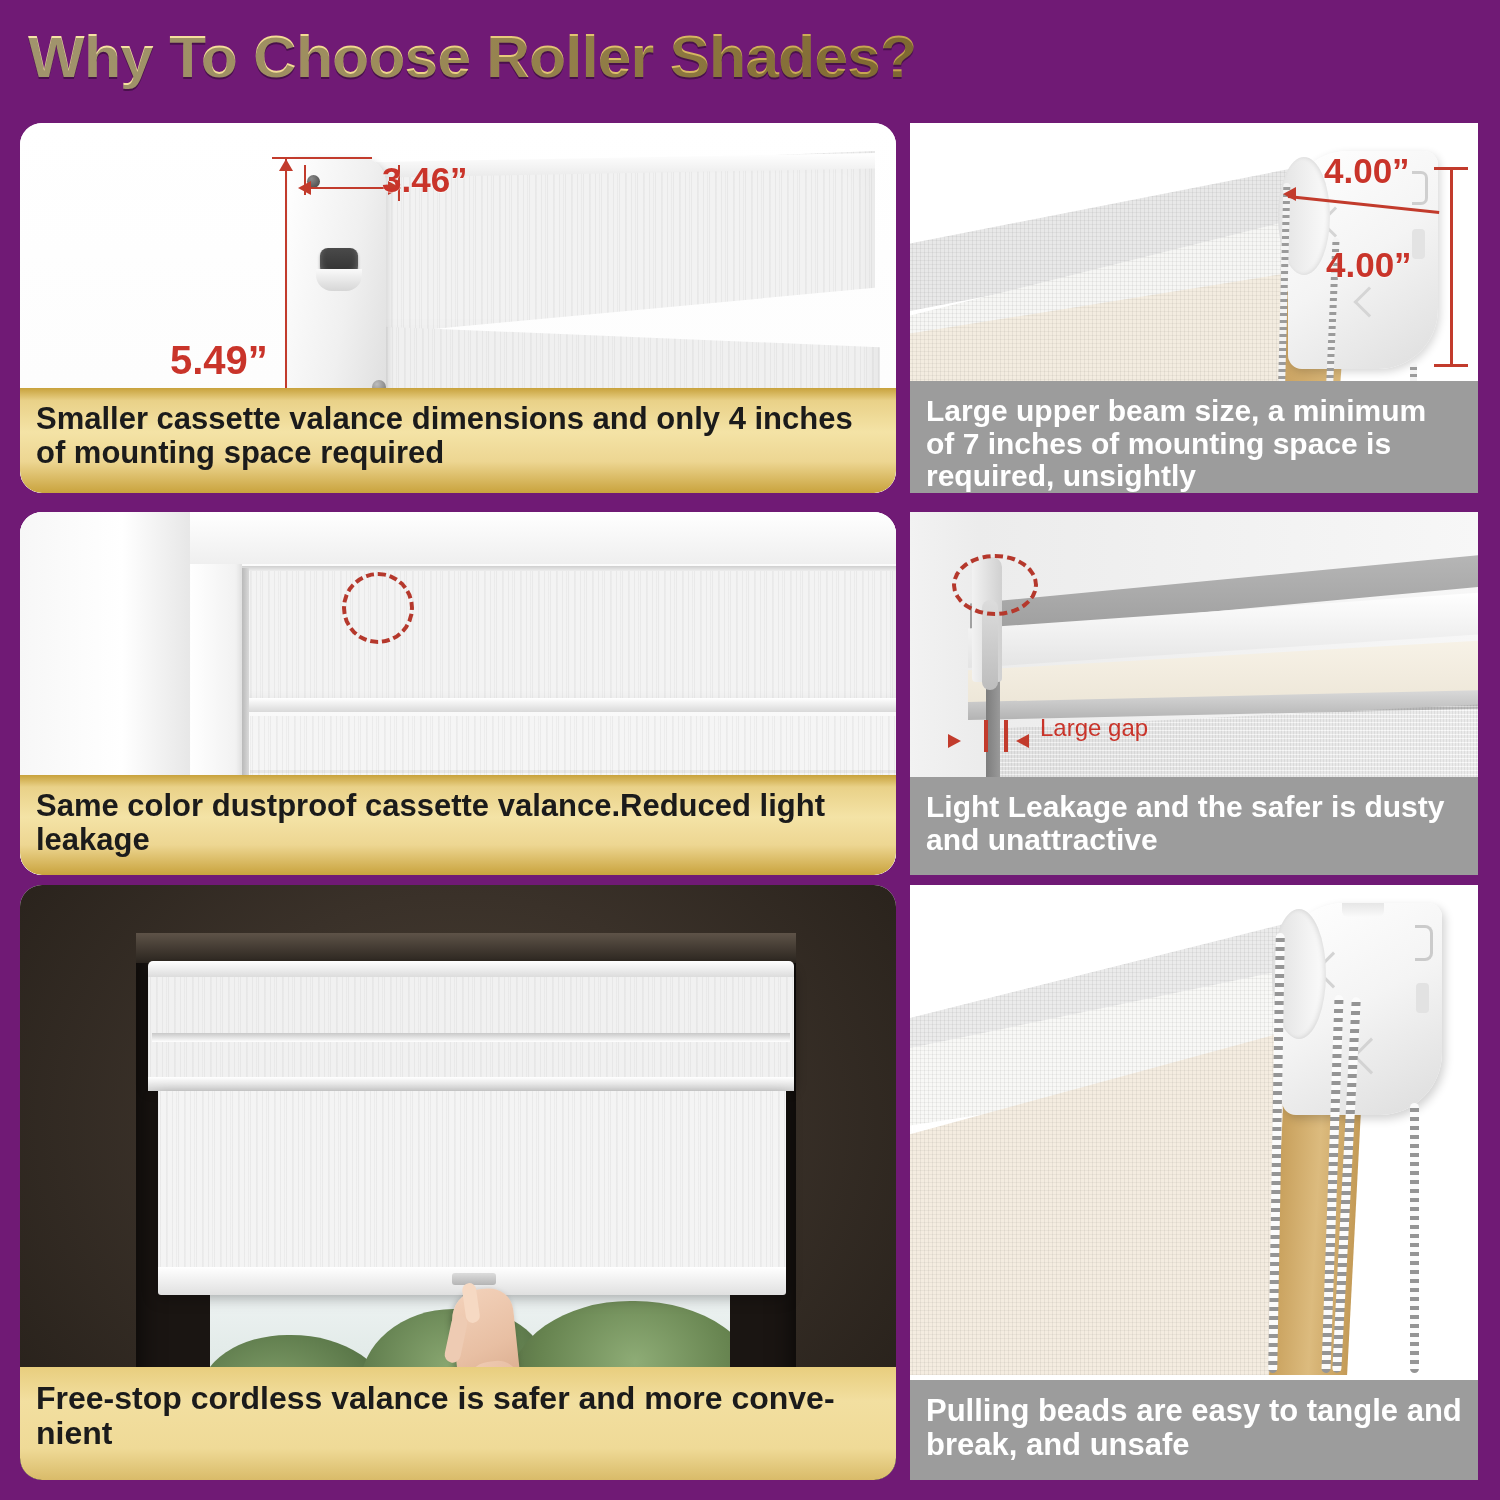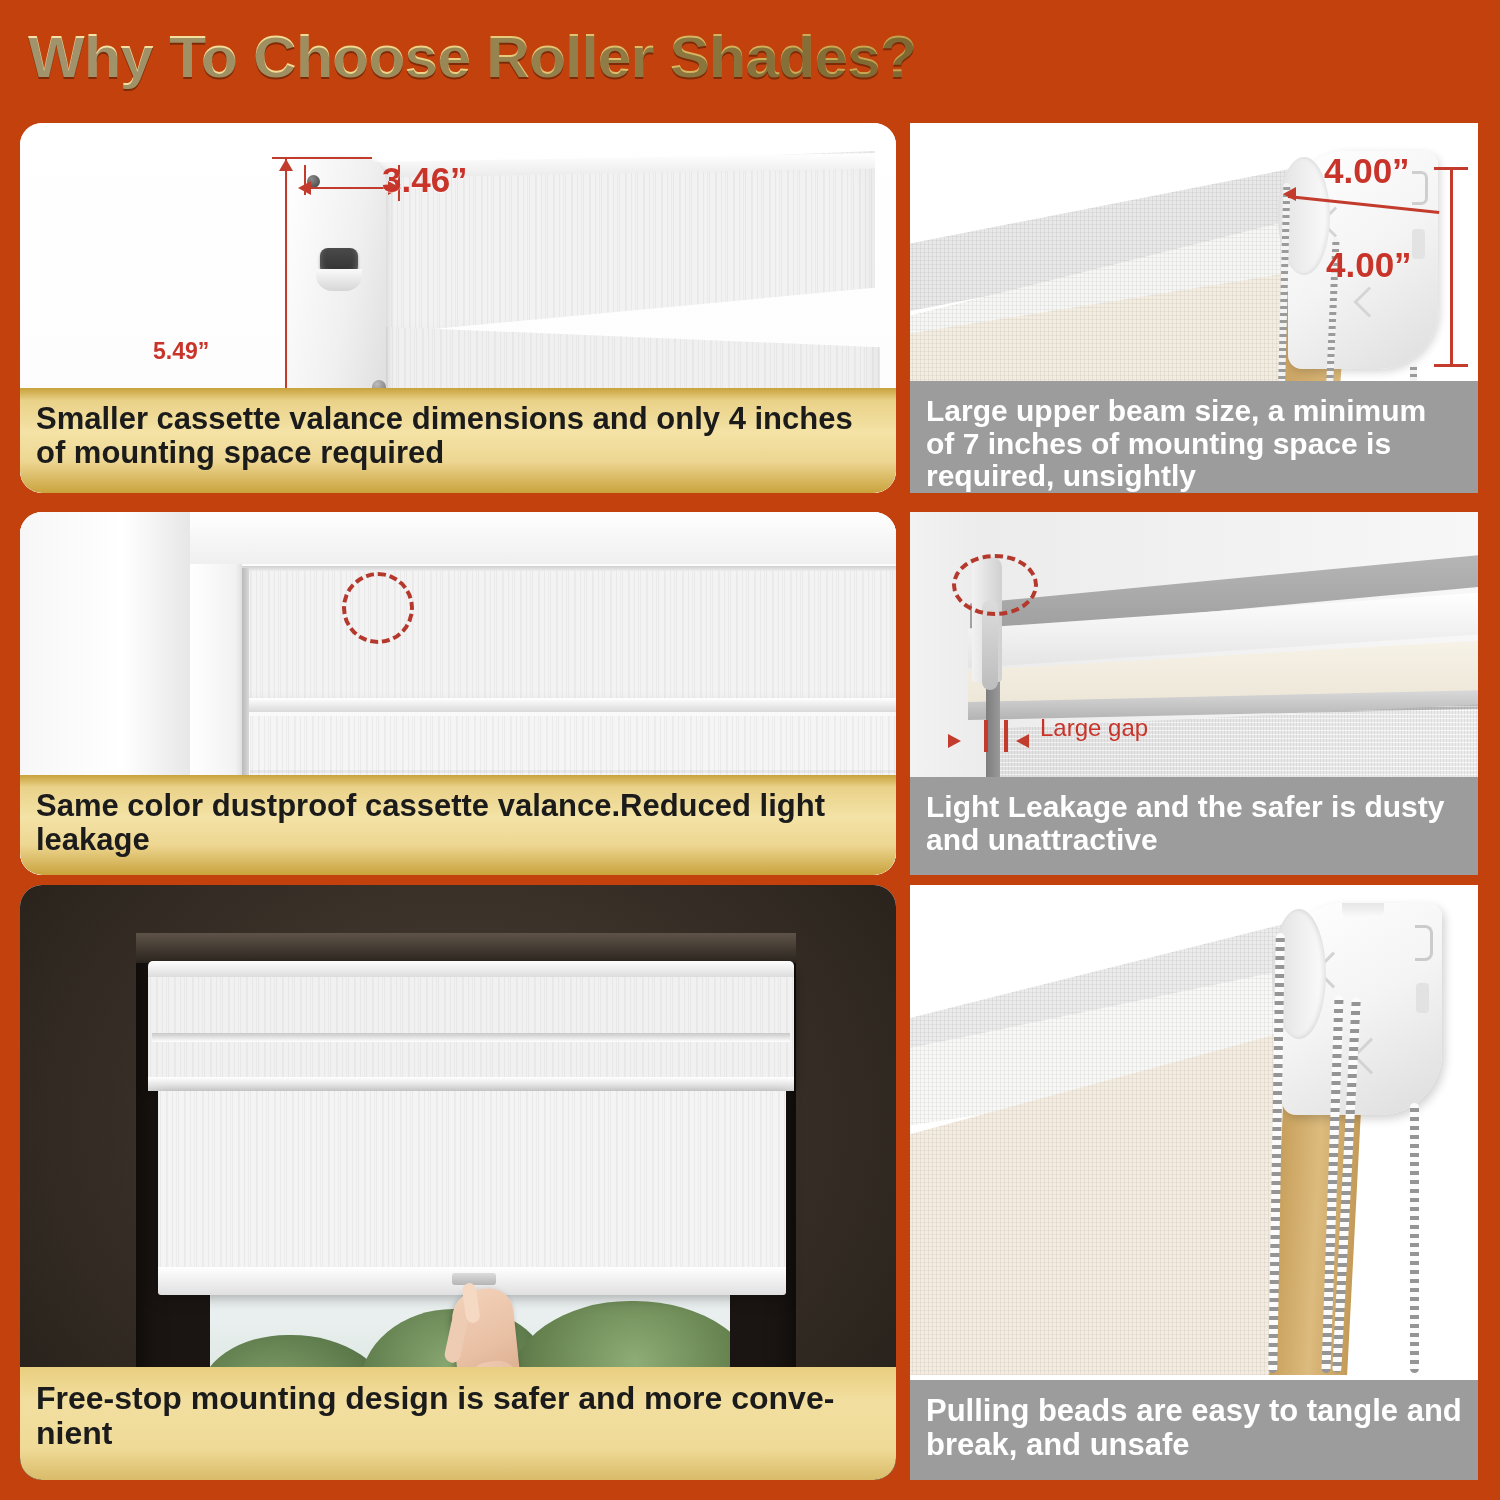--- a/index.html
+++ b/index.html
@@ -1,21 +1,21 @@
 <!DOCTYPE html>
 <html><head>
 <meta charset="utf-8">
 <style>
   * { margin:0; padding:0; box-sizing:border-box; }
   html,body{
     width:1500px; height:1500px; overflow:hidden;
     background:#252525;
     font-family:"Liberation Sans", sans-serif;
   }
-  #root{ position:relative; width:1500px; height:1500px; background:#c2410c; }
+  #root{ position:relative; width:1500px; height:1500px; background:#701a75; }
 
   
   .title{
     position:absolute; left:28px; top:22px;
     font-size:60px; font-weight:bold; letter-spacing:-0.5px;
     white-space:nowrap;
     background:linear-gradient(90deg,#F7E3A8 0%,#F2D98F 38%,#D9B863 72%,#C2A04C 100%);
     -webkit-background-clip:text; background-clip:text;
     -webkit-text-fill-color:transparent; color:transparent;
     text-shadow:0 2px 0 rgba(0,0,0,0.35);
@@ -116,21 +116,21 @@
 
       <div style="position:absolute; left:296px; top:308px; width:42px; height:36px;
                   background:linear-gradient(180deg,#fbfbfb,#cfcfcf); border-radius:18px 18px 10px 10px;
                   box-shadow:inset 0 3px 4px rgba(0,0,0,0.13);"></div>
 
       <div class="dimline" style="left:252px; top:34px; width:100px; height:2px;"></div>
       <div class="dimline" style="left:252px; top:337px; width:100px; height:2px;"></div>
       <div class="dimline" style="left:265px; top:36px; width:2px; height:302px;"></div>
       <div class="arrowU" style="left:259px; top:36px;"></div>
       <div class="arrowD" style="left:259px; top:326px;"></div>
-      <div class="dimtxt" style="left:133px; top:215px; font-size:23px;">5.49”</div>
+      <div class="dimtxt" style="left:150px; top:215px; font-size:40px;">5.49”</div>
 
       <div class="dimline" style="left:283px; top:64px; width:97px; height:2px;"></div>
       <div class="arrowL" style="left:278px; top:58px;"></div>
       <div class="arrowR" style="left:368px; top:58px;"></div>
       <div class="dimline" style="left:284px; top:42px; width:2px; height:30px;"></div>
       <div class="dimline" style="left:378px; top:42px; width:2px; height:36px;"></div>
       <div class="dimtxt" style="left:362px; top:37px; font-size:35px;">3.46”</div>
     </div>
 
     <div class="cap cap-gold r1" style="height:105px; font-size:31px;">
@@ -326,21 +326,21 @@
       <div style="position:absolute; left:452px; top:476px; width:52px; height:110px;
                   background:linear-gradient(120deg,#f0cdb5,#dfb092);
                   border-radius:22px; transform:rotate(-7deg);"></div>
       <div style="position:absolute; left:444px; top:398px; width:14px; height:40px;
                   background:#f6d9c3; border-radius:8px; transform:rotate(-8deg);"></div>
       <div style="position:absolute; left:428px; top:430px; width:16px; height:48px;
                   background:#eecbb3; border-radius:9px; transform:rotate(12deg);"></div>
     </div>
 
     <div class="cap cap-gold-flat r1" style="height:113px; font-size:32px;">
-      <span>Free-stop mounting design is safer and more conve-nient</span>
+      <span>Free-stop cordless valance is safer and more conve-nient</span>
     </div>
   </div>
 
   <div class="panel" style="left:910px; top:885px; width:568px; height:595px;">
     <div class="photo" style="background:#ffffff;">
 
       <div class="weave" style="left:-10px; top:30px; width:420px; height:170px; background-color:#ebebeb;
                   clip-path:polygon(0% 62%, 100% 0%, 100% 42%, 0% 100%);"></div>
 
       <div class="weave" style="left:-10px; top:82px; width:400px; height:160px; background-color:#f8f8f6;

